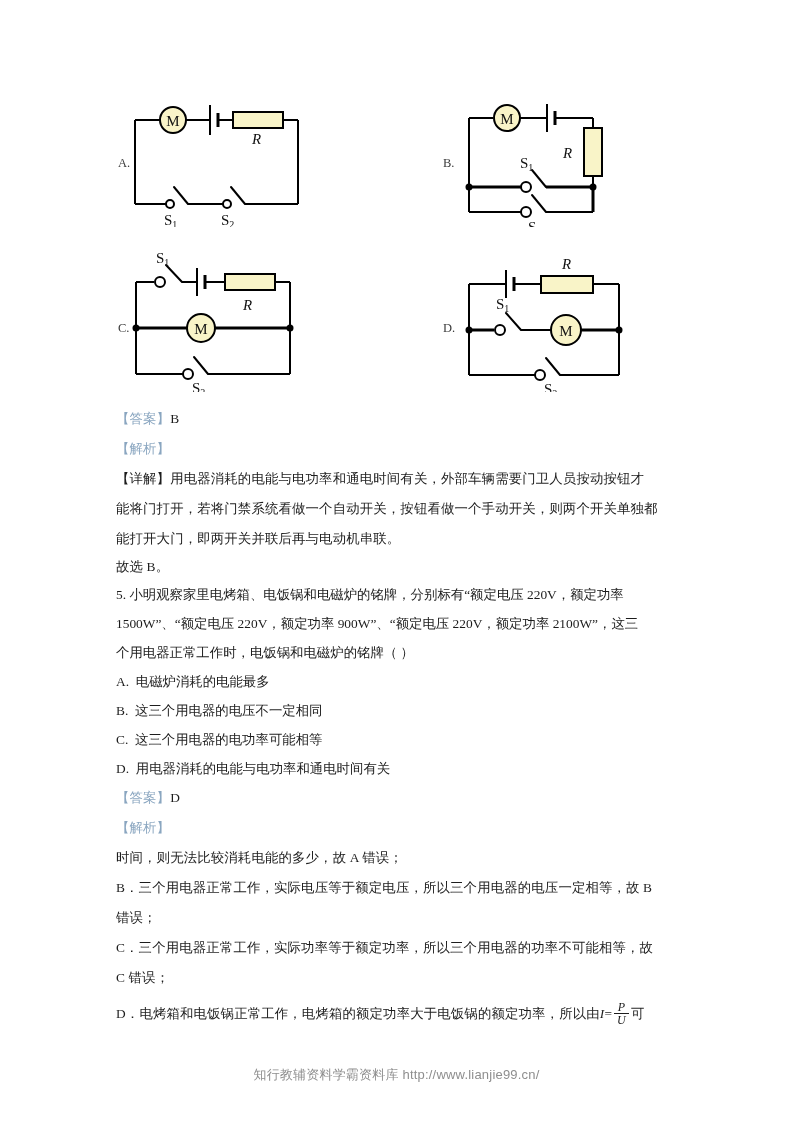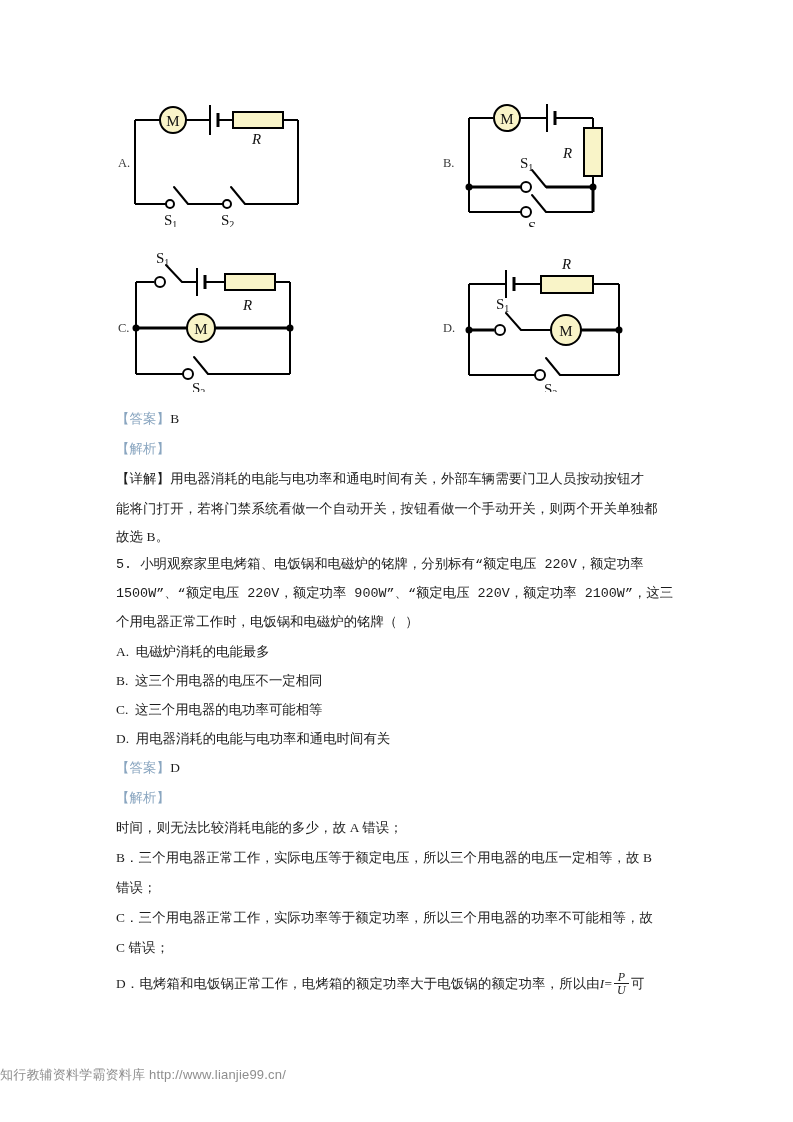--- a/index.html
+++ b/index.html
@@ -63,21 +63,20 @@
   }
   .ans-val { color: #1d1d1d; }
   .opt-line {
     font-size: 13.4px;
     line-height: 29px;
     color: #1d1d1d;
   }
   .q-num {
     font-size: 13.4px;
     line-height: 29px;
-    font-family: Liberation Mono, monospace;
   }
 
   
   .mi { font-family: "Liberation Serif", serif; font-style: italic; }
   .frac {
     display: inline-block;
     vertical-align: middle;
     text-align: center;
     font-size: 12px;
     line-height: 1.05;
@@ -87,21 +86,21 @@
   }
   .frac .num { display: block; border-bottom: 1px solid #1d1d1d; padding: 0 3px; font-style: italic; }
   .frac .den { display: block; padding: 0 3px; font-style: italic; }
 
   
   .footer {
     position: absolute;
     left: 0;
     top: 1066px;
     width: 793px;
-    text-align: left;
+    text-align: center;
     font-family: "Liberation Sans", sans-serif;
     font-size: 13px;
     color: #8e8e8e;
     letter-spacing: 0.2px;
   }
 </style>
 </head>
 <body>
 
 <div class="page">
@@ -264,20 +263,21 @@
   </div>
 
   <div class="body-text">
 
     <div class="line"><span class="tag">【答案】</span><span class="ans-val">B</span></div>
 
     <div class="line"><span class="tag">【解析】</span></div>
 
     <div class="line"><span>【详解】</span><span>用电器消耗的电能与电功率和通电时间有关，外部车辆需要门卫人员按动按钮才</span></div>
     <div class="line">能将门打开，若将门禁系统看做一个自动开关，按钮看做一个手动开关，则两个开关单独都</div>
+    <div class="line">能打开大门，即两开关并联后再与电动机串联。</div>
     <div class="line tight">故选 B。</div>
 
     <div class="q-num"><span>5.</span>&nbsp;<span>小明观察家里电烤箱、电饭锅和电磁炉的铭牌，分别标有“额定电压 220V，额定功率</span></div>
     <div class="q-num">1500W”、“额定电压 220V，额定功率 900W”、“额定电压 220V，额定功率 2100W”，这三</div>
     <div class="q-num">个用电器正常工作时，电饭锅和电磁炉的铭牌（      ）</div>
 
     <div class="opt-line"><span>A.</span>&nbsp;&nbsp;<span>电磁炉消耗的电能最多</span></div>
     <div class="opt-line"><span>B.</span>&nbsp;&nbsp;<span>这三个用电器的电压不一定相同</span></div>
     <div class="opt-line"><span>C.</span>&nbsp;&nbsp;<span>这三个用电器的电功率可能相等</span></div>
     <div class="opt-line"><span>D.</span>&nbsp;&nbsp;<span>用电器消耗的电能与电功率和通电时间有关</span></div>

